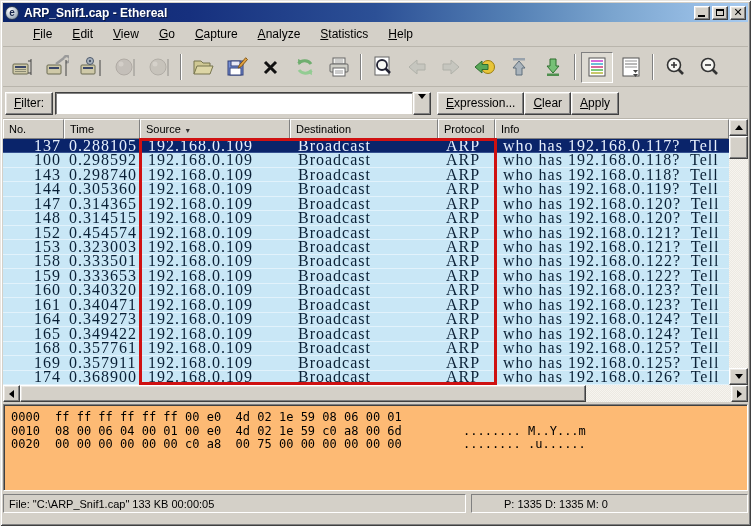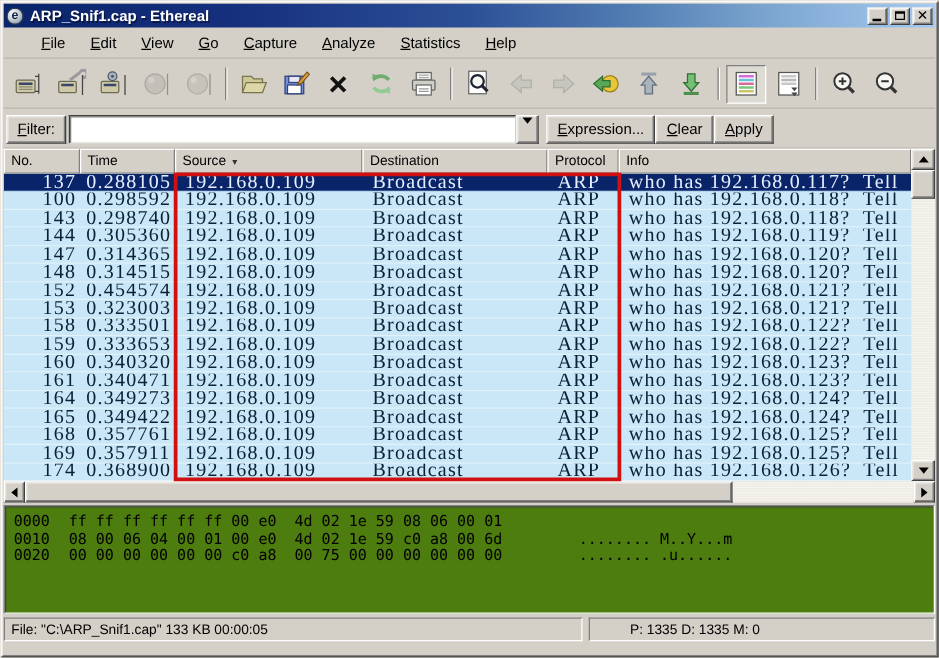--- a/index.html
+++ b/index.html
@@ -90,21 +90,21 @@
   .hscroll .sb-left  { left: 0; top: 0; width: 17px; height: 17px; }
   .hscroll .sb-right { right: 0; top: 0; width: 17px; height: 17px; }
   .hscroll .sb-thumb { left: 17px; top: 0; width: 566px; height: 17px; }
   .tri-up    { width: 0; height: 0; border-left: 4px solid transparent; border-right: 4px solid transparent; border-bottom: 5px solid #000; }
   .tri-down  { width: 0; height: 0; border-left: 4px solid transparent; border-right: 4px solid transparent; border-top: 5px solid #000; }
   .tri-left  { width: 0; height: 0; border-top: 4px solid transparent; border-bottom: 4px solid transparent; border-right: 5px solid #000; }
   .tri-right { width: 0; height: 0; border-top: 4px solid transparent; border-bottom: 4px solid transparent; border-left: 5px solid #000; }
 
   
   .hexpane { position: absolute; left: 3px; top: 404px; width: 745px; height: 87px;
-    background: #4d7c0f; border: 1px solid; border-color: #808080 #fff #fff #808080;
+    background: #fdba74; border: 1px solid; border-color: #808080 #fff #fff #808080;
     box-shadow: inset 1px 1px 0 #404040; padding: 6px 0 0 7px; overflow: hidden; }
   .hexline { display: grid; grid-template-columns: 44px 408px 1fr;
     font-family: "DejaVu Sans Mono", monospace; font-size: 12px; line-height: 13.5px;
     color: #000; white-space: pre; }
 
   
   .statusbar { position: absolute; left: 3px; right: 3px; top: 494px; height: 20px;
     display: flex; }
   .sb-panel { border: 1px solid; border-color: #808080 #fff #fff #808080;
     font-size: 11px; color: #000; padding: 3px 5px; white-space: pre; overflow: hidden; height: 19px; }

